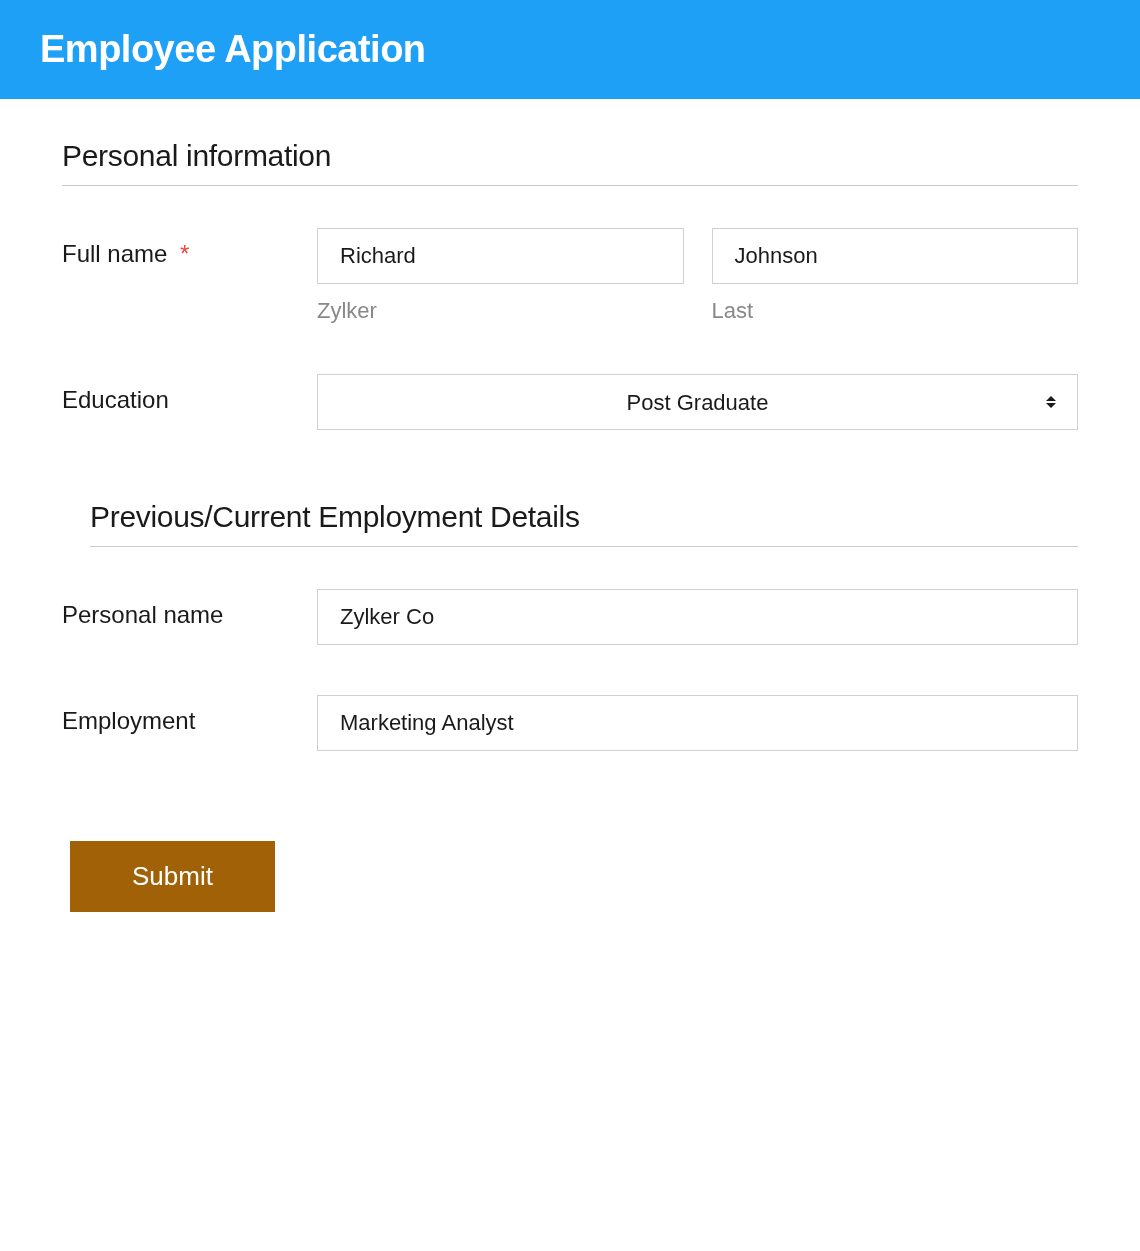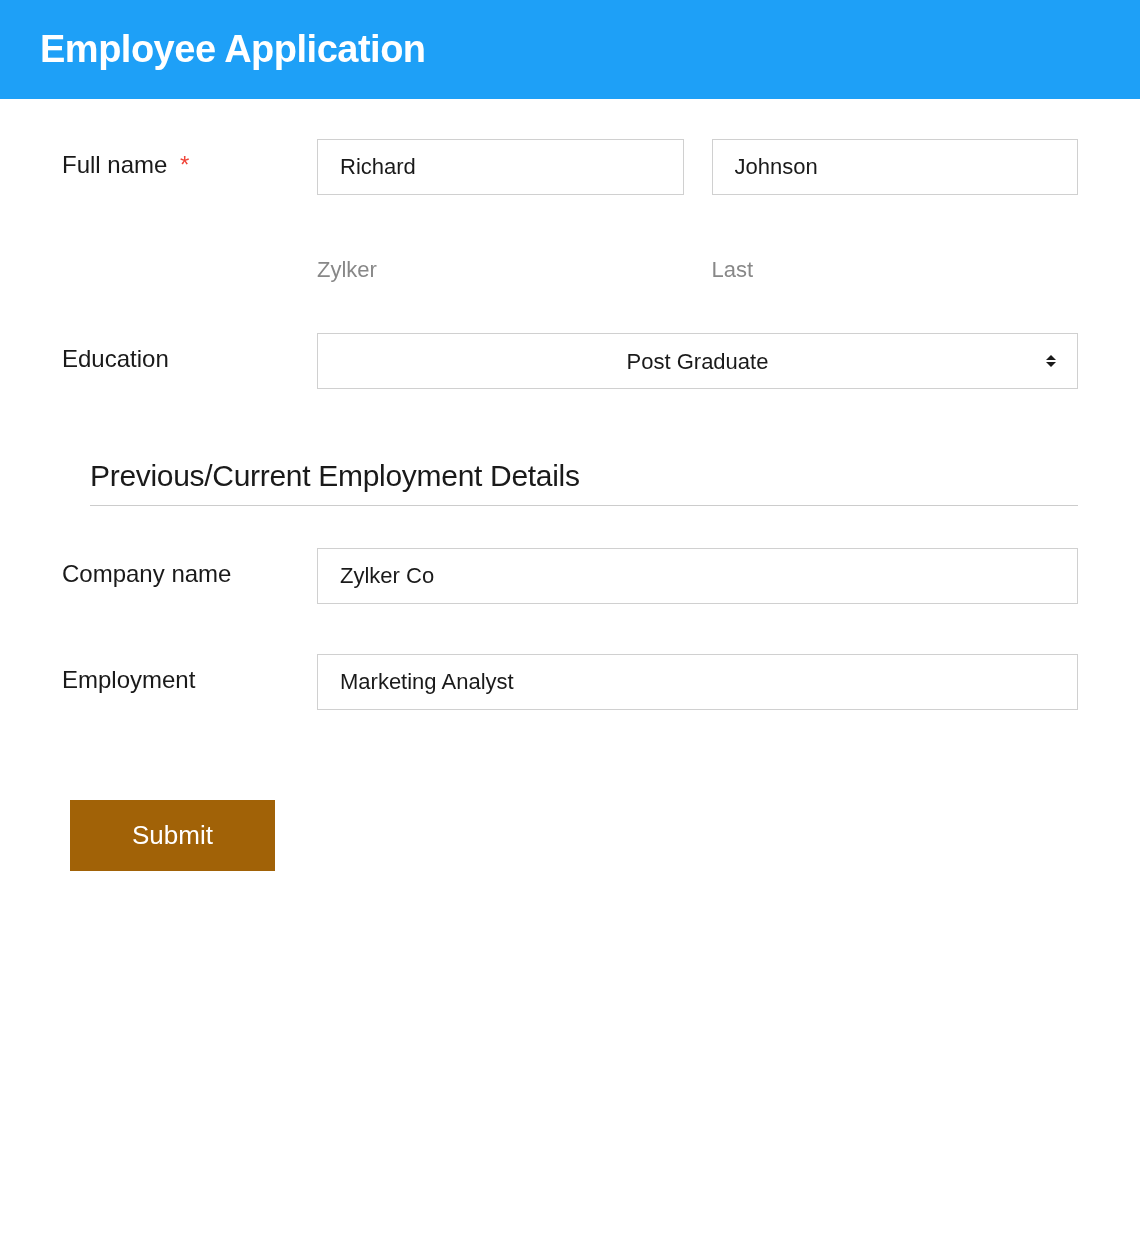--- a/index.html
+++ b/index.html
@@ -57,21 +57,20 @@
     }
     .field-inputs {
       flex: 1;
       display: flex;
       gap: 28px;
     }
     .input-col {
       flex: 1;
       display: flex;
       flex-direction: column;
-      gap: 48px;
     }
     .text-input {
       width: 100%;
       height: 56px;
       border: 1px solid #d0d0d0;
       padding: 0 22px;
       font-size: 22px;
       color: #1a1a1a;
       background: #fff;
       font-family: inherit;
@@ -136,20 +135,21 @@
   </style>
 </head>
 <body>
 
 <div class="header">
   <h1 class="header-title">Employee Application</h1>
 </div>
 
 <div class="form-container">
 
+  <h2 class="section-heading">Personal information</h2>
 
   <div class="field-row">
     <div class="field-label">
       <span>Full name</span>
       <span class="required">*</span>
     </div>
     <div class="field-inputs">
       <div class="input-col">
         <input type="text" class="text-input" value="Richard" style="">
         <span class="sub-label">Zylker</span>
@@ -173,21 +173,21 @@
           <div class="arrow-down"></div>
         </div>
       </div>
     </div>
   </div>
 
 
   <h2 class="section-heading second">Previous/Current Employment Details</h2>
 
   <div class="field-row">
-    <div class="field-label">Company name</div>
+    <div class="field-label">Personal name</div>
     <div class="field-inputs">
       <input type="text" class="text-input" value="Zylker Co" style="">
     </div>
   </div>
 
   <div class="field-row">
     <div class="field-label">Employment</div>
     <div class="field-inputs">
       <input type="text" class="text-input" value="Marketing Analyst" style="">
     </div>

